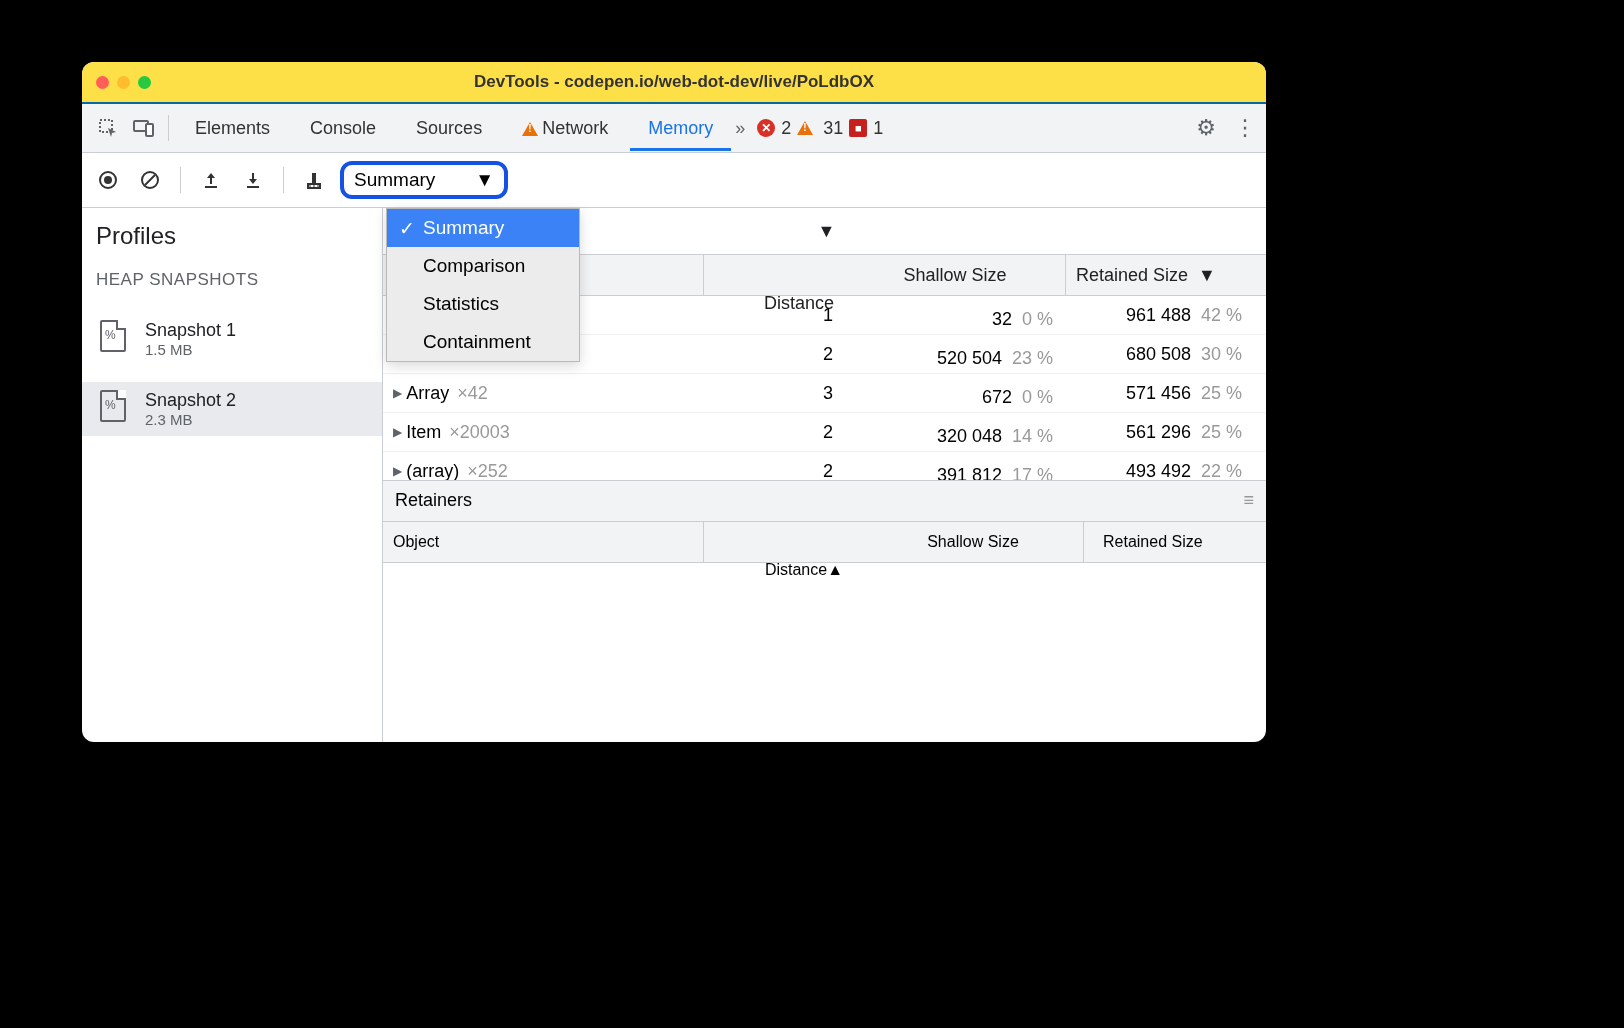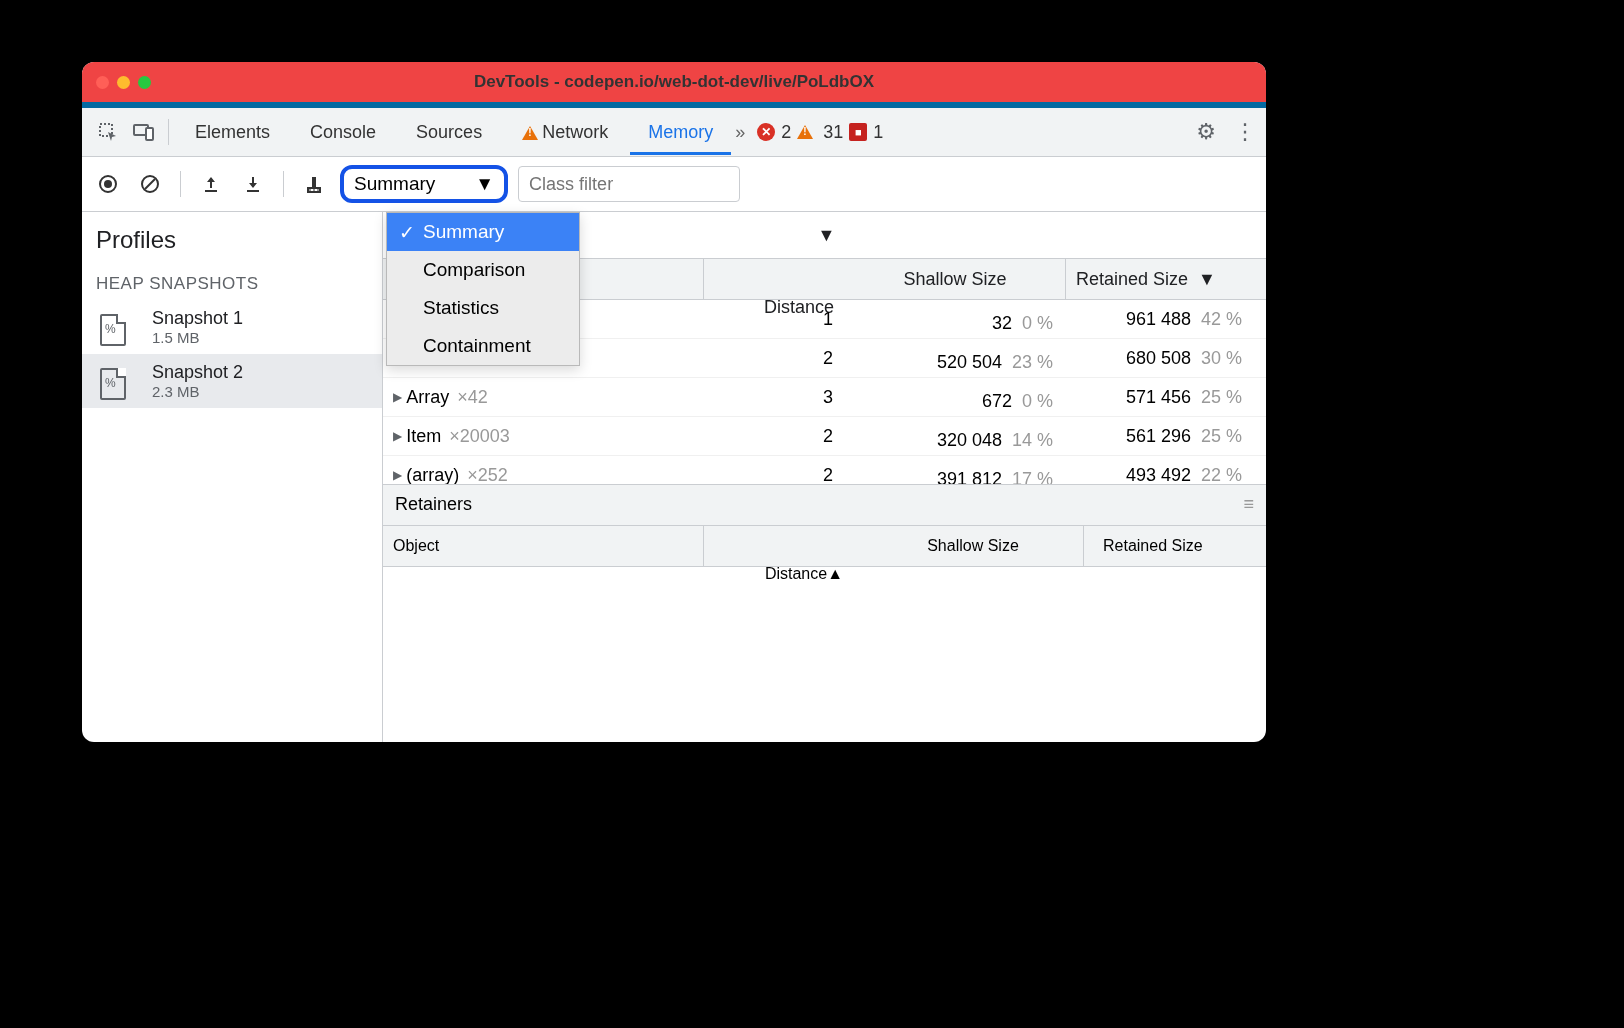--- a/index.html
+++ b/index.html
@@ -1,17 +1,17 @@
 <!DOCTYPE html>
 <html><head>
 <meta charset="utf-8">
 <style>
 html,body{margin:0;padding:0;background:#000;width:1624px;height:1028px;font-family:-apple-system,'Helvetica Neue',Arial,sans-serif;}
 .window{position:absolute;left:82px;top:62px;width:1184px;height:680px;background:#fff;border-radius:12px;box-shadow:0 20px 60px rgba(0,0,0,.5);overflow:hidden;}
-.titlebar{height:40px;background:#ef4444;border-bottom:6px solid #0369a1;display:flex;align-items:center;padding:0 14px;position:relative;}
+.titlebar{height:40px;background:#fde047;border-bottom:2px solid #0369a1;display:flex;align-items:center;padding:0 14px;position:relative;}
 .traffic{display:flex;gap:8px;align-items:center;}
 .dot{width:13px;height:13px;border-radius:50%;}
 .dot.r{background:#ff5f57;}
 .dot.y{background:#febc2e;}
 .dot.g{background:#28c840;}
 .titletext{position:absolute;left:0;right:0;text-align:center;font-size:17px;font-weight:600;color:#333;pointer-events:none;}
 .tabs{height:48px;background:#f1f3f4;border-bottom:1px solid #cacdd1;display:flex;align-items:center;padding:0 10px;gap:4px;font-size:18px;color:#333;}
 .icon-btn{width:32px;height:32px;display:flex;align-items:center;justify-content:center;border-radius:4px;}
 .tab{padding:12px 18px;color:#333;}
 .tab.active{color:#1a73e8;border-bottom:3px solid #1a73e8;padding-bottom:9px;}
@@ -24,21 +24,21 @@
 .sq{width:18px;height:18px;background:#c5221f;color:#fff;font-size:11px;font-weight:bold;display:inline-flex;align-items:center;justify-content:center;border-radius:2px;}
 .gear,.kebab{color:#5f6368;font-size:22px;margin-left:14px;}
 .toolbar{height:54px;border-bottom:1px solid #cacdd1;display:flex;align-items:center;padding:0 10px;gap:10px;}
 .sep{width:1px;height:26px;background:#cacdd1;margin:0 4px;}
 .select-wrap{border:4px solid #1452e6;border-radius:12px;padding:4px 10px;display:flex;align-items:center;gap:40px;font-size:19px;}
 .filter{border:1px solid #cacdd1;border-radius:4px;height:34px;padding:0 10px;font-size:18px;width:200px;}
 .body{display:flex;height:calc(100% - 142px);}
 .sidebar{width:300px;border-right:1px solid #cacdd1;overflow:hidden;}
 .sb-title{padding:14px 14px;font-size:24px;color:#202124;}
 .sb-section{padding:6px 14px;font-size:17px;color:#5f6368;letter-spacing:.5px;}
-.snap{display:flex;align-items:flex-end;gap:26px;padding:8px 18px;}
+.snap{display:flex;align-items:flex-start;gap:19px;padding:8px 18px;margin-top:16px;}
 .snap.sel{background:#e8eaed;}
 .snap-icon{width:22px;height:28px;border:2px solid #5f6368;border-radius:2px;position:relative;}
 .snap-icon::before{content:"";position:absolute;top:-2px;right:-2px;width:8px;height:8px;background:#fff;border-left:2px solid #5f6368;border-bottom:2px solid #5f6368;}
 .snap-icon::after{content:"%";position:absolute;left:3px;top:6px;font-size:12px;color:#5f6368;}
 .snap-text{display:flex;flex-direction:column;}
 .snap-name{font-size:18px;color:#202124;}
 .snap-size{font-size:15px;color:#5f6368;}
 .main{flex:1;display:flex;flex-direction:column;position:relative;}
 .view-dd{height:46px;border-bottom:1px solid #cacdd1;display:flex;align-items:center;justify-content:center;}
 .view-dd span{color:#202124;font-size:18px;}
@@ -147,21 +147,20 @@
           <path d="M4 14 L16 14 L16 18 L4 18 Z" fill="none" stroke="#333" stroke-width="2"></path>
           <line x1="6" y1="14" x2="6" y2="18" stroke="#333"></line>
           <line x1="10" y1="14" x2="10" y2="18" stroke="#333"></line>
           <line x1="14" y1="14" x2="14" y2="18" stroke="#333"></line>
         </svg>
       </div>
     <div class="select-wrap">
       <span>Summary</span>
       <span>▼</span>
     </div>
-    <input class="filter" placeholder="Class filter" style="">
   </div>
 
   <div class="body">
     <div class="sidebar">
       <div class="sb-title">Profiles</div>
       <div class="sb-section">HEAP SNAPSHOTS</div>
       <div class="snap">
         <div class="snap-icon"></div>
         <div class="snap-text">
           <span class="snap-name">Snapshot 1</span>

